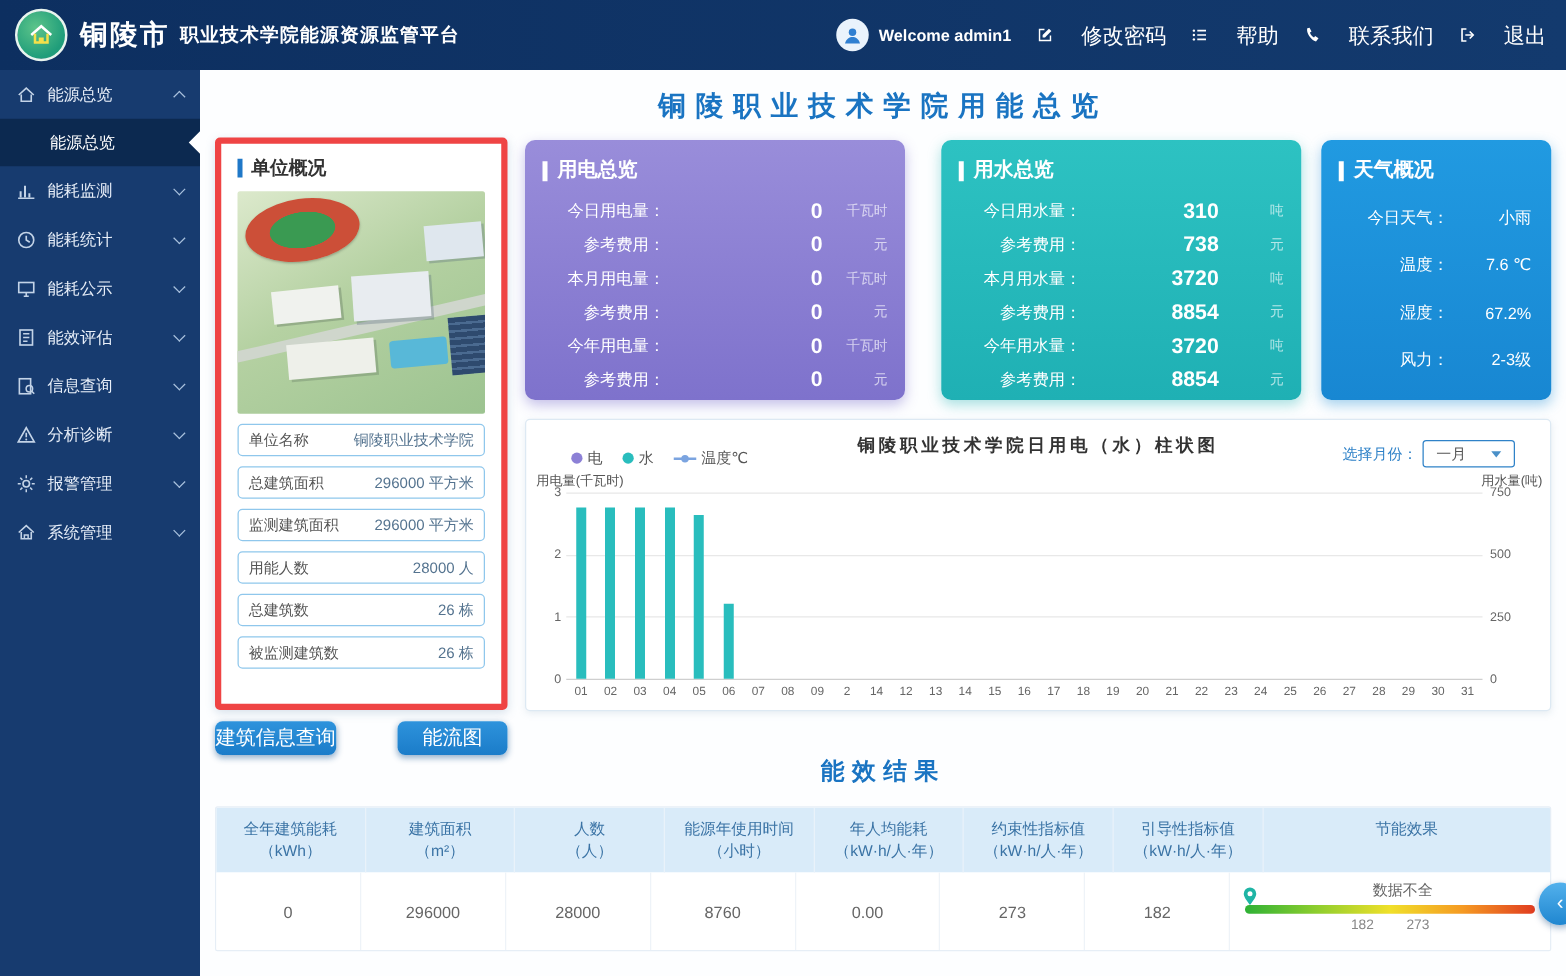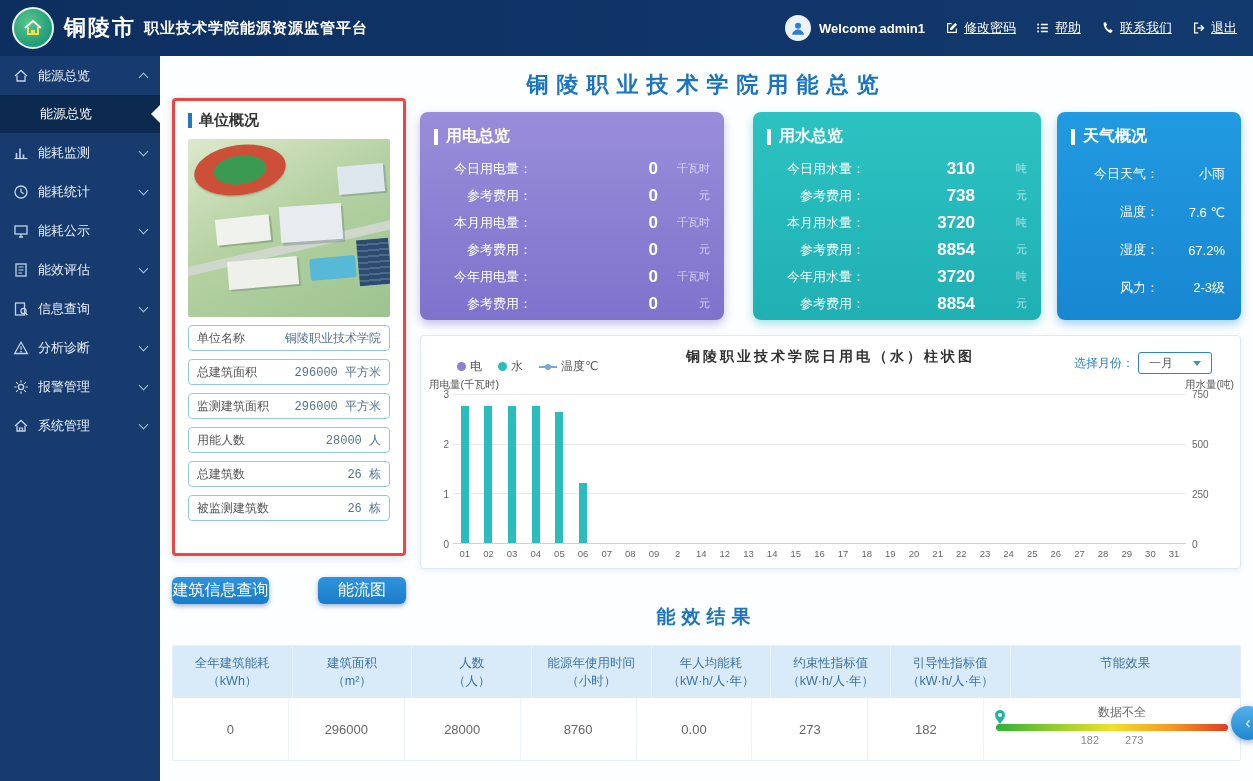--- a/index.html
+++ b/index.html
@@ -14,21 +14,21 @@
           background:radial-gradient(circle at 38% 35%,#5cc48a,#1f9d7a 70%);
           border:2px solid #e8f4ee; display:flex; align-items:center; justify-content:center; }
   .logo svg { width:24px; height:24px; }
   .h-title-city { font-size:22px; font-weight:bold; letter-spacing:2px; }
   .h-title-sub { font-size:15px; font-weight:bold; margin-left:8px; letter-spacing:1px; }
   .h-right { margin-left:auto; display:flex; align-items:center; gap:20px; padding-right:16px; }
   .avatar { width:26px; height:26px; border-radius:50%; background:#eaf3fc; display:flex;
             align-items:center; justify-content:center; }
   .avatar svg { width:18px; height:18px; }
   .welcome { font-size:13px; font-weight:bold; margin-left:-12px; }
-  .h-action { display:flex; align-items:center; gap:5px; font-size:13px; cursor:pointer;text-decoration:underline; }
+  .h-action { display:flex; align-items:center; gap:22px; font-size:17px; cursor:pointer; }
   .h-action svg { width:14px; height:14px; }
 
   
   .sidebar { position:absolute; left:0; top:56px; width:160px; height:725px; background:#173b6f; }
   .side-item { height:39px; display:flex; align-items:center; padding:0 13px; color:#e8eff9;
                font-size:13px; cursor:pointer; }
   .side-item .s-icon { width:16px; height:16px; margin-right:9px; opacity:.9; }
   .side-item .s-icon svg { width:16px; height:16px; }
   .chev { width:7px; height:7px; border-right:1.5px solid #aac2de; border-bottom:1.5px solid #aac2de;
           margin-left:auto; transform:rotate(45deg); margin-top:-3px; }
@@ -38,23 +38,23 @@
   .submenu .edge-arrow { position:absolute; right:0; top:50%; transform:translateY(-50%);
              width:0; height:0; border-top:9px solid transparent; border-bottom:9px solid transparent;
              border-right:9px solid #ffffff; }
 
   
   .main { position:absolute; left:160px; top:56px; width:1093px; height:725px; background:#fdfeff; }
   .page-title { position:absolute; top:14px; left:0; width:100%; text-align:center;
                 font-size:22px; font-weight:bold; color:#1a74c2; letter-spacing:8px; }
 
   
-  .unit-panel { position:absolute; left:12px; top:42px; width:234px; height:458px; background:#fff;
-                border:3px solid #ef4444; border-radius:4px; box-shadow:0 2px 8px rgba(130,160,190,.3);
-                padding:10px 13px;font-family:Liberation Mono, monospace; }
+  .unit-panel { position:absolute; left:12px; top:54px; width:234px; height:458px; background:#fff;
+                border:5px solid #ef4444; border-radius:4px; box-shadow:0 2px 8px rgba(130,160,190,.3);
+                padding:10px 13px; }
   .unit-title { display:flex; align-items:center; font-size:15px; font-weight:bold; color:#333; margin-bottom:9px; }
   .unit-title::before { content:""; width:4px; height:15px; background:#1f78c8; margin-right:7px; }
   .campus { width:100%; height:178px; position:relative; overflow:hidden; border-radius:2px;
             background:linear-gradient(150deg,#dcE9cc 0%,#b5d1a2 45%,#9cc390 100%); }
   .c-stadium { position:absolute; left:6px; top:6px; width:92px; height:50px; border-radius:50%;
                transform:rotate(-8deg); box-shadow:0 1px 2px rgba(0,0,0,.25);
                background:radial-gradient(ellipse at center,#3a9a52 0%,#3a9a52 40%,#cc4f38 41%,#cc4f38 72%,#ded8c8 73%); }
   .c-bld1 { position:absolute; left:28px; top:78px; width:54px; height:26px; background:#f0f2ee;
             box-shadow:2px 2px 0 rgba(90,110,90,.35); transform:rotate(-6deg); }
   .c-bld2 { position:absolute; left:92px; top:66px; width:62px; height:36px; background:#e8ecf0;

